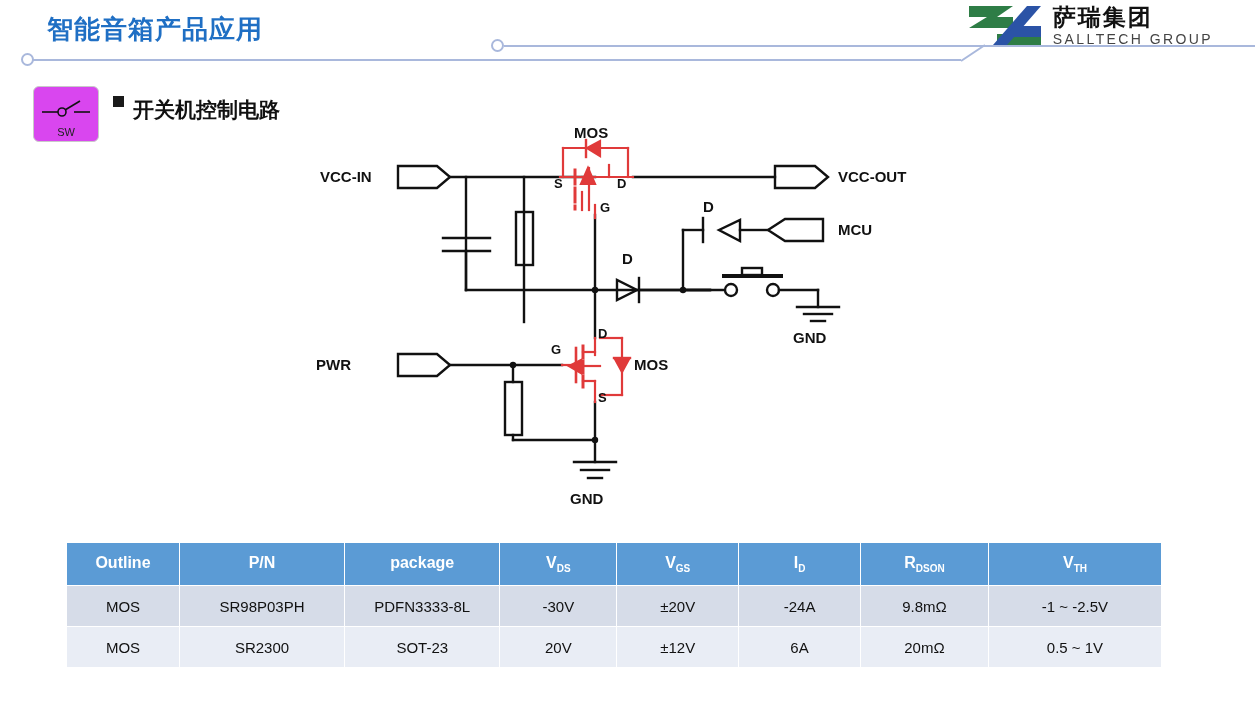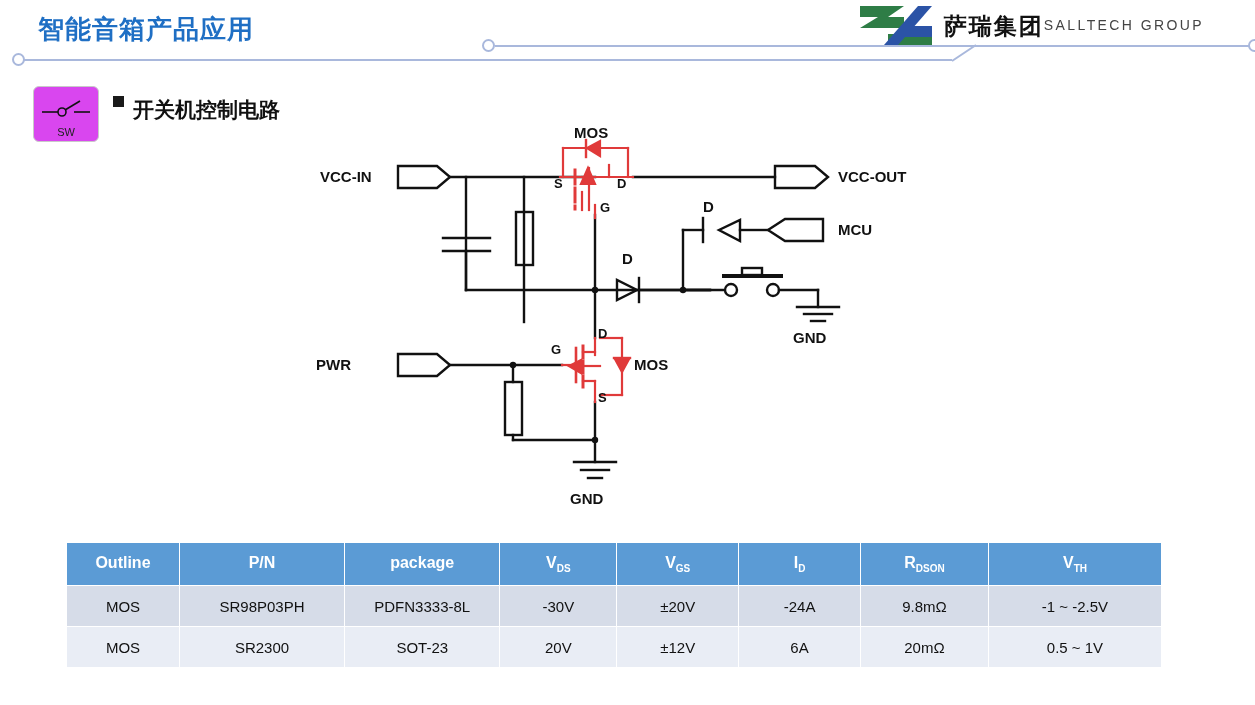--- a/index.html
+++ b/index.html
@@ -11,21 +11,21 @@
     height: 705px;
     background: #ffffff;
     font-family: "Liberation Sans", sans-serif;
     position: relative;
     overflow: hidden;
   }
 
   
   #header-bar {
     position: absolute;
-    left: 8px; top: 0;
+    left: 17px; top: 0;
     width: 1212px;
     height: 72px;
   }
   #page-title {
     position: absolute;
     left: 30px;
     top: 12px;
     font-size: 26px;
     font-weight: bold;
     color: #1F6FC4;
@@ -51,21 +51,21 @@
   #logo-block {
     position: absolute;
     right: 16px;
     top: 4px;
     display: flex;
     align-items: center;
     gap: 8px;
   }
   #logo-text-group {
     display: flex;
-    flex-direction: row;
+    flex-direction: column;
     line-height: 1;
   }
   #logo-cn {
     font-size: 23px;
     font-weight: bold;
     color: #111111;
     letter-spacing: 2px;
   }
   #logo-en {
     font-size: 14px;

